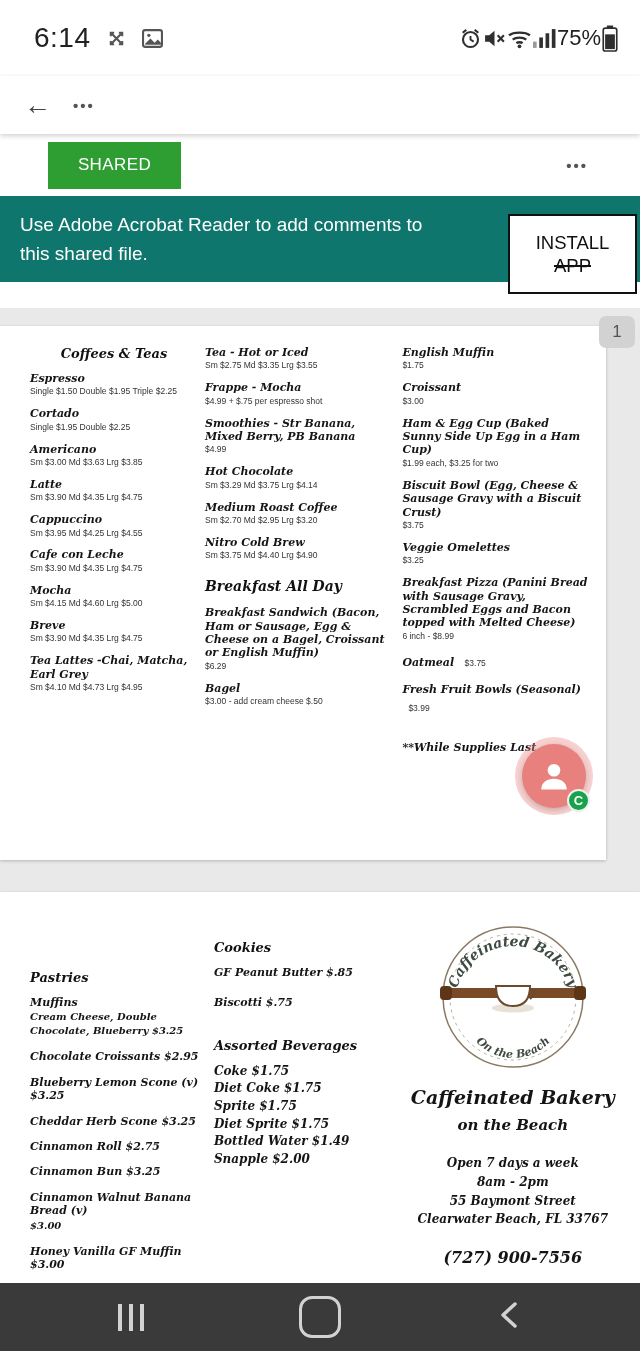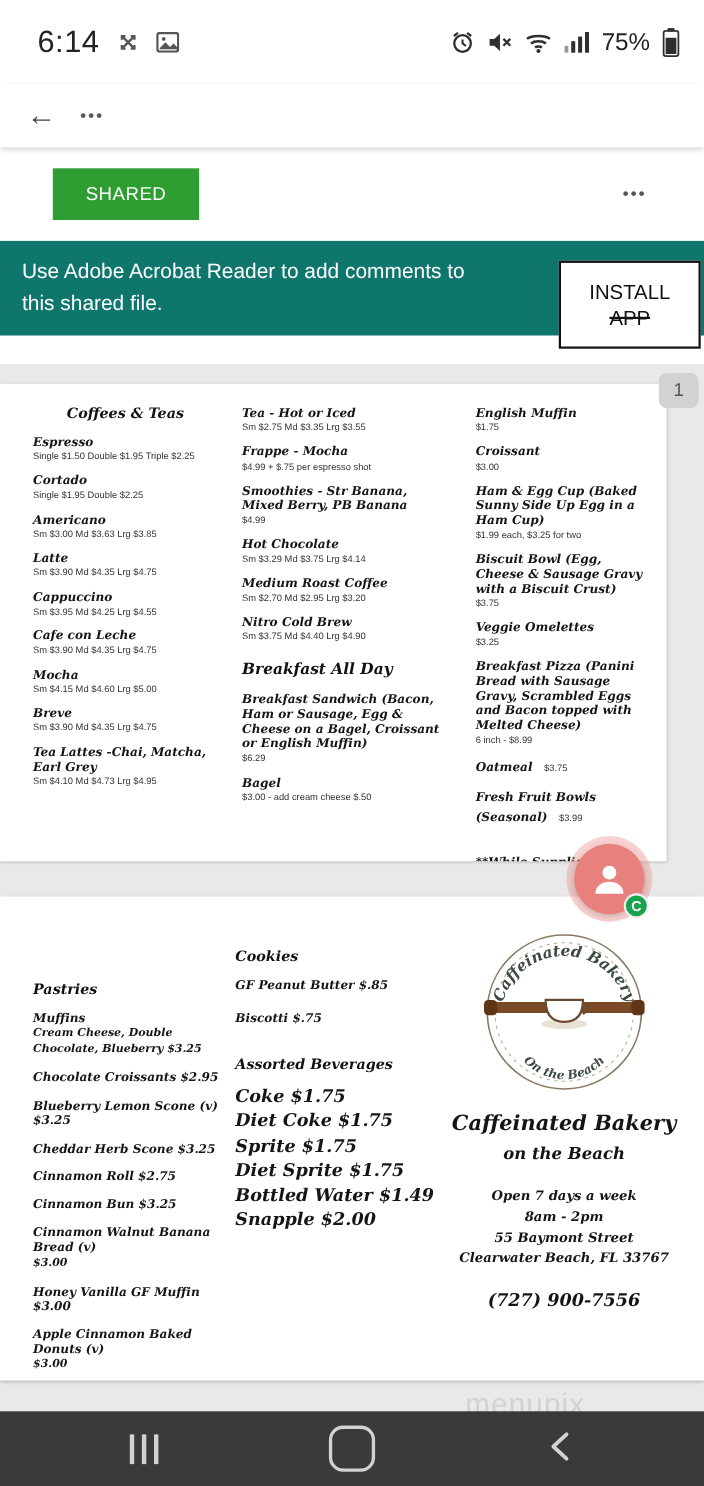--- a/index.html
+++ b/index.html
@@ -5,47 +5,47 @@
   * { margin:0; padding:0; box-sizing:border-box; }
   html,body { width:640px; }
   body {
     width:640px; height:1351px; position:relative; overflow:hidden;
     font-family:"Liberation Sans", sans-serif; background:#fff; color:#1b1b1b;
   }
   
   .status-bar { height:76px; background:#fff; display:flex; align-items:center; justify-content:space-between; padding:0 22px; }
   .sb-left { display:flex; align-items:center; gap:16px;margin-left:12px; }
   .sb-time { font-size:28px; color:#222; letter-spacing:.5px; }
-  .sb-right { display:flex; align-items:center; gap:11px; }
+  .sb-right { display:flex; align-items:center; gap:1px; }
   .sb-batt-label { font-size:22px; color:#222; }
   .sb-icon { display:inline-flex; }
   
   .url-bar { height:58px; background:#fff; display:flex; align-items:center; padding:0 24px; gap:22px;
              box-shadow:0 2px 5px rgba(0,0,0,.18); position:relative; z-index:3; }
   .back-arrow { font-size:27px; color:#444; line-height:1; }
   .url-text { flex:1; font-size:23px; color:#202124; white-space:nowrap; overflow:hidden; }
   .dots { color:#555; font-size:15px; letter-spacing:2px; font-weight:bold; }
   
-  .doc-header { height:85px; background:#fff; display:flex; align-items:center; justify-content:space-between; padding:0 52px 0 48px; }
+  .doc-header { height:62px; background:#fff; display:flex; align-items:center; justify-content:space-between; padding:0 52px 0 48px; }
   .shared-btn { width:133px; height:47px; background:#2f9e32; color:#fff; border:none; font-size:17px;
                 font-family:"Liberation Sans",sans-serif; letter-spacing:.4px; display:flex; align-items:center; justify-content:center; }
   
   .banner { position:relative; height:86px; background:#0f766e; color:#fff; padding:15px 175px 0 20px;
             font-size:19px; line-height:1.5; }
   .install-btn { position:absolute; top:18px; right:3px; width:129px; height:80px; background:#fff;
                  border:2.5px solid #111; color:#111; display:flex; flex-direction:column; align-items:center;
                  justify-content:center; gap:1px; font-size:18.5px; font-family:"Liberation Sans",sans-serif; z-index:5; }
   .install-btn .strike { text-decoration:line-through; text-decoration-thickness:2px; }
   .banner-gap { height:26px; background:#fff; }
   
   .viewer { position:relative; height:967px; background:#e9e9e9; overflow:hidden; }
   .page-indicator { position:absolute; top:8px; right:5px; width:36px; height:32px; background:#d2d2d2;
                     border-radius:7px; color:#555; font-size:17px; display:flex; align-items:center; justify-content:center; }
   .page { background:#fff; box-shadow:0 1px 3px rgba(0,0,0,.22); }
-  .page1 { margin-top:18px; margin-right:34px; height:434px; padding:20px 16px 10px 30px; display:flex; gap:22px; overflow:hidden; }
+  .page1 { margin-top:18px; margin-right:34px; height:534px; padding:20px 16px 10px 30px; display:flex; gap:7px; overflow:hidden; }
   .page-gap { height:32px; }
   .page2 { height:440px; padding:0 24px 0 30px; display:flex; gap:14px; overflow:hidden; }
   .col { min-width:0; }
   .p1c1 { flex:0 0 30%; } .p1c2 { flex:0 0 34%; } .p1c3 { flex:1; }
   .p2c1 { flex:0 0 29%; padding-top:78px; } .p2c2 { flex:0 0 31%; padding-top:48px; } .p2c3 { flex:1; padding-top:30px; text-align:center; }
   .script { font-family:"DejaVu Serif", serif; font-style:italic; font-weight:700; color:#141414; }
   .menu-header { font-family:"DejaVu Serif", serif; font-style:italic; font-weight:700; font-size:13px; color:#111; margin-bottom:11px; }
   .center { text-align:center; }
   .items { list-style:none; }
   .menu-item { margin-bottom:9px; }
@@ -54,21 +54,21 @@
   .item-detail { display:block; font-size:8.5px; line-height:1.4; color:#333; margin-top:1px; }
   .menu-item.inline .item-name, .menu-item.inline .item-detail { display:inline; }
   .menu-item.inline .item-detail { margin-left:6px; }
   .mid-header { margin:16px 0 12px; font-size:14px; }
   .footnote { margin-top:26px; font-size:11px; }
   .allscript .item-detail { font-family:"DejaVu Serif",serif; font-style:italic; font-weight:700; font-size:10px; color:#151515; }
   .allscript .menu-item { margin-bottom:12px; }
   .cookies .menu-item { margin-bottom:17px; }
   .bev-header { margin-top:28px; }
   .beverages .menu-item { margin-bottom:3px; }
-  .beverages .item-name { font-size:16px; }
+  .beverages .item-name { font-size:12px; }
   
   .brand-title1 { font-size:19px; margin-top:10px; }
   .brand-title2 { font-size:15px; margin-top:8px; }
   .brand-hours { margin-top:20px; font-size:12px; line-height:1.6; }
   .brand-addr { font-size:12px; line-height:1.5; }
   .brand-phone { margin-top:20px; font-size:16px; }
   
   .fab { position:absolute; top:436px; left:522px; width:64px; height:64px; border-radius:50%;
          background:#e8807d; display:flex; align-items:center; justify-content:center;
          box-shadow:0 0 0 7px rgba(236,142,139,.4), 0 2px 6px rgba(0,0,0,.3); }

